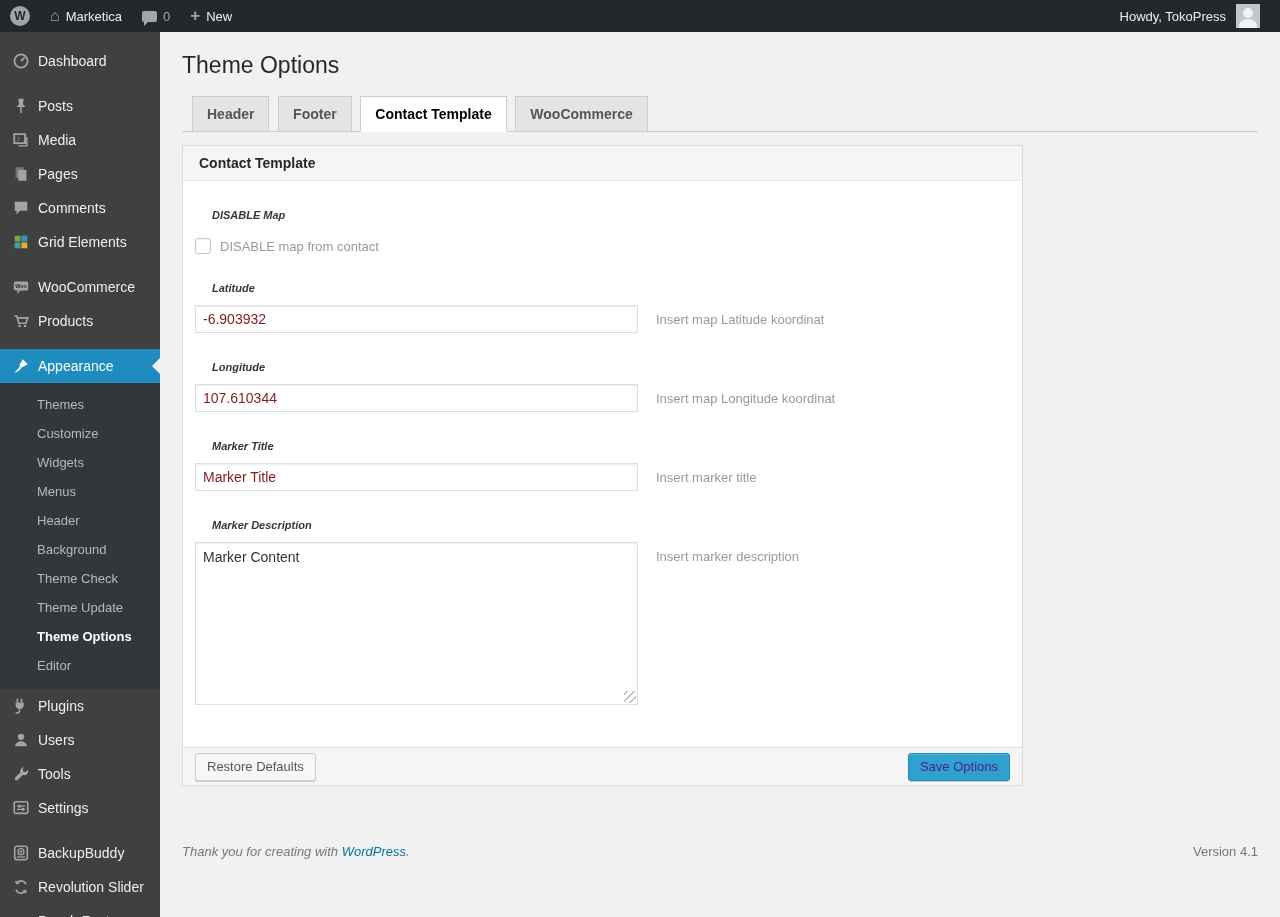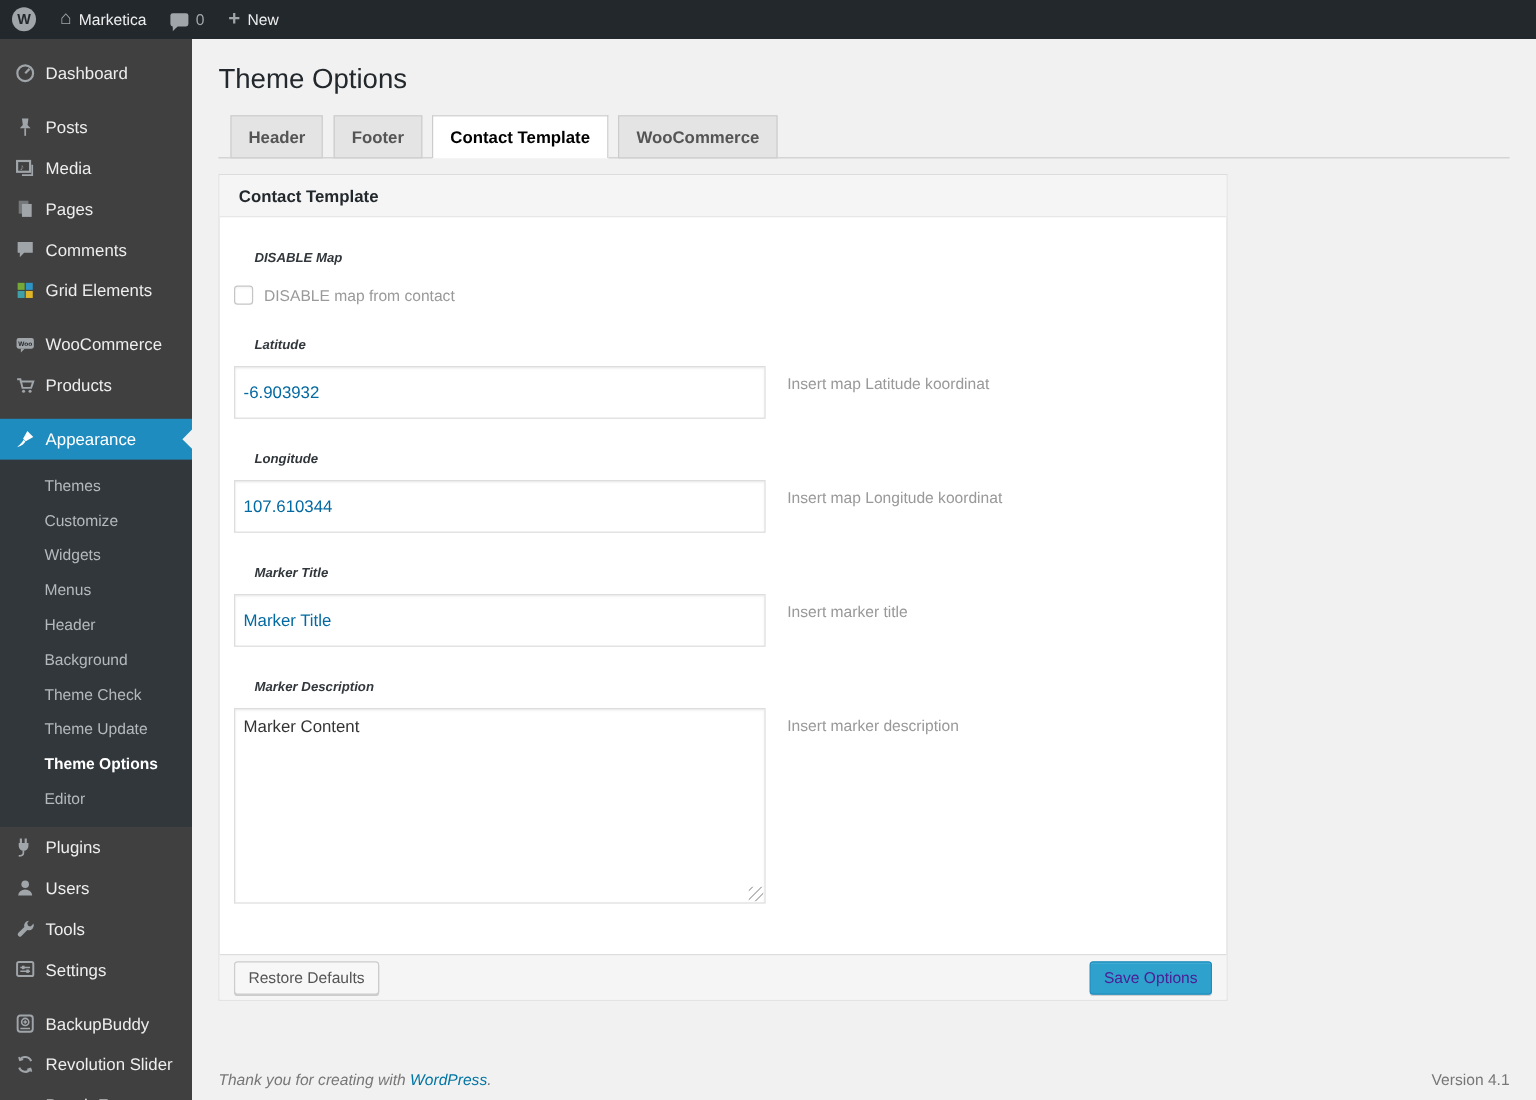--- a/index.html
+++ b/index.html
@@ -80,22 +80,22 @@
   .field-label { font-weight:700; font-size:11px; color:#32373c; margin:28px 17px 0;font-style:italic; }
   .field-label.first { margin-top:14px; }
   .checkbox-row { display:flex; align-items:center; gap:9px; margin-top:17px; }
   .checkbox {
     width:16px; height:16px; border:1px solid #c5c5c5; border-radius:3px;
     background:#fff; box-shadow:inset 0 1px 2px rgba(0,0,0,.05); cursor:pointer; flex:none;
   }
   .checkbox-label { color:#9a9a9a; font-size:13px; }
   .form-row { display:flex; align-items:flex-start; margin-top:11px; }
   .text-input {
-    width:443px; height:44px; padding:4px 7px;
-    border:1px solid #ddd; background:#fff; color:#0369a1;
+    width:443px; height:28px; padding:4px 7px;
+    border:1px solid #ddd; background:#fff; color:#7f1d1d;
     font-size:14px; font-family:"Liberation Sans","DejaVu Sans",sans-serif;
     box-shadow:inset 0 1px 2px rgba(0,0,0,.07); outline:none;
   }
   .textarea-wrap { position:relative; width:443px; }
   .text-area {
     width:443px; height:163px; padding:6px 7px;
     border:1px solid #ddd; background:#fff; color:#333;
     font-size:14px; font-family:"Liberation Sans","DejaVu Sans",sans-serif;
     box-shadow:inset 0 1px 2px rgba(0,0,0,.07); resize:none; outline:none; display:block;
   }
@@ -133,20 +133,29 @@
       <span class="home-glyph">⌂</span>
       <span>Marketica</span>
     </div>
     <div class="ab-item">
       <span class="ab-bubble"></span>
       <span class="ab-count">0</span>
     </div>
     <div class="ab-item">
       <span class="ab-plus">+</span>
       <span>New</span>
+    </div>
+  </div>
+  <div class="ab-right">
+    <div class="ab-item">
+      <span class="howdy">Howdy, TokoPress</span>
+      <span class="avatar">
+        <span class="av-head"></span>
+        <span class="av-body"></span>
+      </span>
     </div>
   </div>
 </div>
 
 <div id="sidebar">
 
   <div class="menu-item">
     <span class="mi-icon">
       <svg viewBox="0 0 20 20">
           <circle cx="10" cy="10" r="7.3" fill="none" stroke="currentColor" stroke-width="2"></circle>

